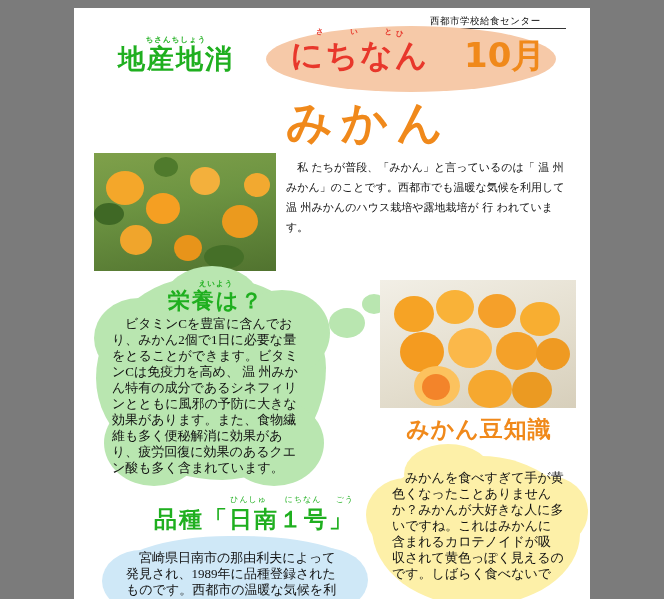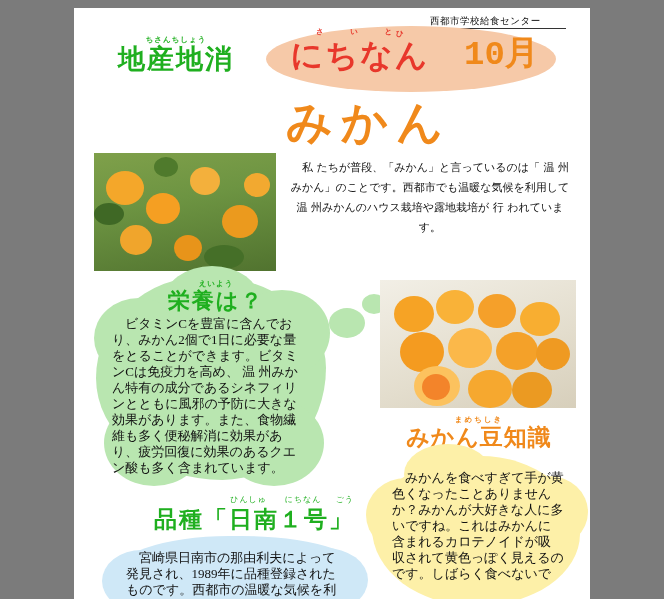--- a/index.html
+++ b/index.html
@@ -47,39 +47,39 @@
   </div>
 
   <div class="abs" style="left:186px;top:20px;width:200px;text-align:center;">
     <span class="ruby red-title" style="letter-spacing:12px;">さ い と</span>
     <div class="red-title" style="font-size:32px;letter-spacing:2px;line-height:38px;">にちなん</div>
   </div>
   <div class="abs" style="left:322px;top:22px;">
     <span class="ruby red-title">ひ</span>
   </div>
 
-  <div class="abs orange-title" style="left:390px;top:28px;font-size:34px;line-height:38px;font-family:Liberation Mono, monospace;">10月</div>
+  <div class="abs orange-title" style="left:390px;top:28px;font-size:34px;line-height:38px;">10月</div>
 
 
   <div class="abs orange-title" style="left:212px;top:88px;font-size:46px;letter-spacing:8px;line-height:52px;">みかん</div>
 
   <div class="photo" style="left:20px;top:145px;width:182px;height:118px;background:linear-gradient(170deg,#7fa04a 0%,#6d9442 40%,#51732f 100%);">
     <div class="abs" style="left:12px;top:18px;width:38px;height:34px;border-radius:50%;background:#f4a72a;"></div>
     <div class="abs" style="left:52px;top:40px;width:34px;height:31px;border-radius:50%;background:#f59f22;"></div>
     <div class="abs" style="left:96px;top:14px;width:30px;height:28px;border-radius:50%;background:#f3b03c;"></div>
     <div class="abs" style="left:128px;top:52px;width:36px;height:33px;border-radius:50%;background:#eb9a1e;"></div>
     <div class="abs" style="left:26px;top:72px;width:32px;height:30px;border-radius:50%;background:#f0a52c;"></div>
     <div class="abs" style="left:80px;top:82px;width:28px;height:26px;border-radius:50%;background:#e8941a;"></div>
     <div class="abs" style="left:150px;top:20px;width:26px;height:24px;border-radius:50%;background:#f2a930;"></div>
     <div class="abs" style="left:60px;top:4px;width:24px;height:20px;border-radius:50%;background:#4f7a2c;"></div>
     <div class="abs" style="left:0px;top:50px;width:30px;height:22px;border-radius:50%;background:#3f6825;"></div>
     <div class="abs" style="left:110px;top:92px;width:40px;height:24px;border-radius:50%;background:#456f28;"></div>
   </div>
 
-  <div class="abs body-text" style="left:212px;top:150px;width:288px;text-align:center;">　私 たちが普段、「みかん」と言っているのは「 温 州みかん」のことです。西都市でも温暖な気候を利用して 温 州みかんのハウス栽培や露地栽培が 行 われています。</div>
+  <div class="abs body-text" style="left:212px;top:150px;width:288px;">　私 たちが普段、「みかん」と言っているのは「 温 州みかん」のことです。西都市でも温暖な気候を利用して 温 州みかんのハウス栽培や露地栽培が 行 われています。</div>
 
   <div class="bubble cloud-green" style="left:22px;top:268px;width:230px;height:204px;border-radius:48% 52% 45% 55%/50% 45% 55% 50%;"></div>
   <div class="bubble cloud-green" style="left:20px;top:290px;width:90px;height:80px;"></div>
   <div class="bubble cloud-green" style="left:160px;top:282px;width:96px;height:86px;"></div>
   <div class="bubble cloud-green" style="left:30px;top:392px;width:100px;height:86px;"></div>
   <div class="bubble cloud-green" style="left:150px;top:392px;width:100px;height:86px;"></div>
   <div class="bubble cloud-green" style="left:90px;top:258px;width:96px;height:70px;"></div>
 
   <div class="tail cloud-green" style="left:255px;top:300px;width:36px;height:30px;"></div>
   <div class="tail cloud-green" style="left:288px;top:286px;width:24px;height:20px;"></div>
@@ -100,21 +100,20 @@
     <div class="abs" style="left:68px;top:48px;width:44px;height:40px;border-radius:50%;background:#fbb84a;"></div>
     <div class="abs" style="left:116px;top:52px;width:42px;height:38px;border-radius:50%;background:#f4a129;"></div>
     <div class="abs" style="left:156px;top:58px;width:34px;height:32px;border-radius:50%;background:#ef9a22;"></div>
     <div class="abs" style="left:34px;top:86px;width:46px;height:40px;border-radius:50%;background:#fcc25e;"></div>
     <div class="abs" style="left:42px;top:94px;width:28px;height:26px;border-radius:50%;background:#f3842a;"></div>
     <div class="abs" style="left:88px;top:90px;width:44px;height:38px;border-radius:50%;background:#f6a82f;"></div>
     <div class="abs" style="left:132px;top:92px;width:40px;height:36px;border-radius:50%;background:#edg;background:#eb9a22;"></div>
   </div>
 
   <div class="abs" style="left:300px;top:408px;width:210px;text-align:center;">
-    <span class="ruby orange-title" style="letter-spacing:2px;">まめちしき</span>
     <div class="orange-title" style="font-size:23px;letter-spacing:1px;line-height:27px;">みかん豆知識</div>
   </div>
 
   <div class="bubble cloud-yellow" style="left:298px;top:448px;width:208px;height:150px;border-radius:52% 48% 50% 50%/48% 52% 48% 52%;"></div>
   <div class="bubble cloud-yellow" style="left:292px;top:470px;width:80px;height:74px;"></div>
   <div class="bubble cloud-yellow" style="left:436px;top:468px;width:78px;height:72px;"></div>
   <div class="bubble cloud-yellow" style="left:330px;top:436px;width:88px;height:60px;"></div>
   <div class="abs body-text2" style="left:318px;top:462px;width:172px;z-index:5;">　みかんを食べすぎて手が黄色くなったことありませんか？みかんが大好きな人に多いですね。これはみかんに含まれるカロテノイドが吸 収されて黄色っぽく見えるのです。しばらく食べないで</div>
 
   <div class="abs" style="left:60px;top:486px;width:220px;text-align:right;">

